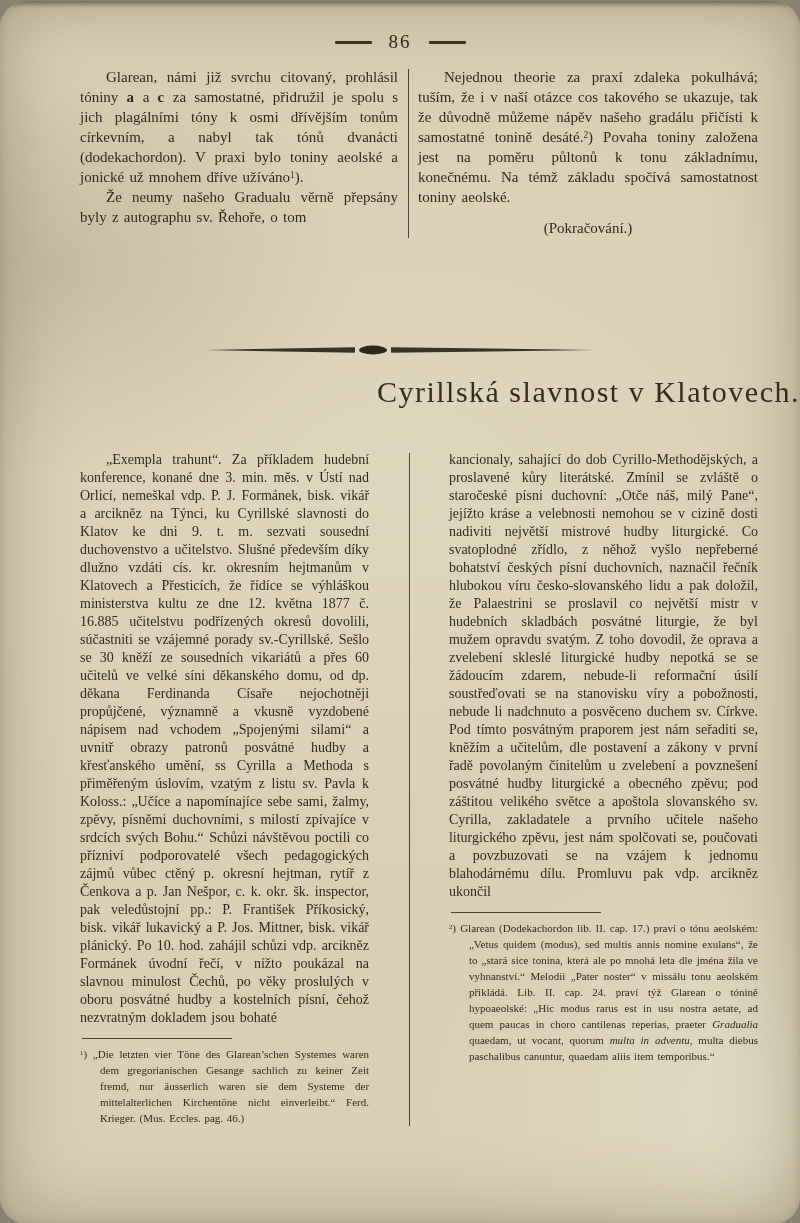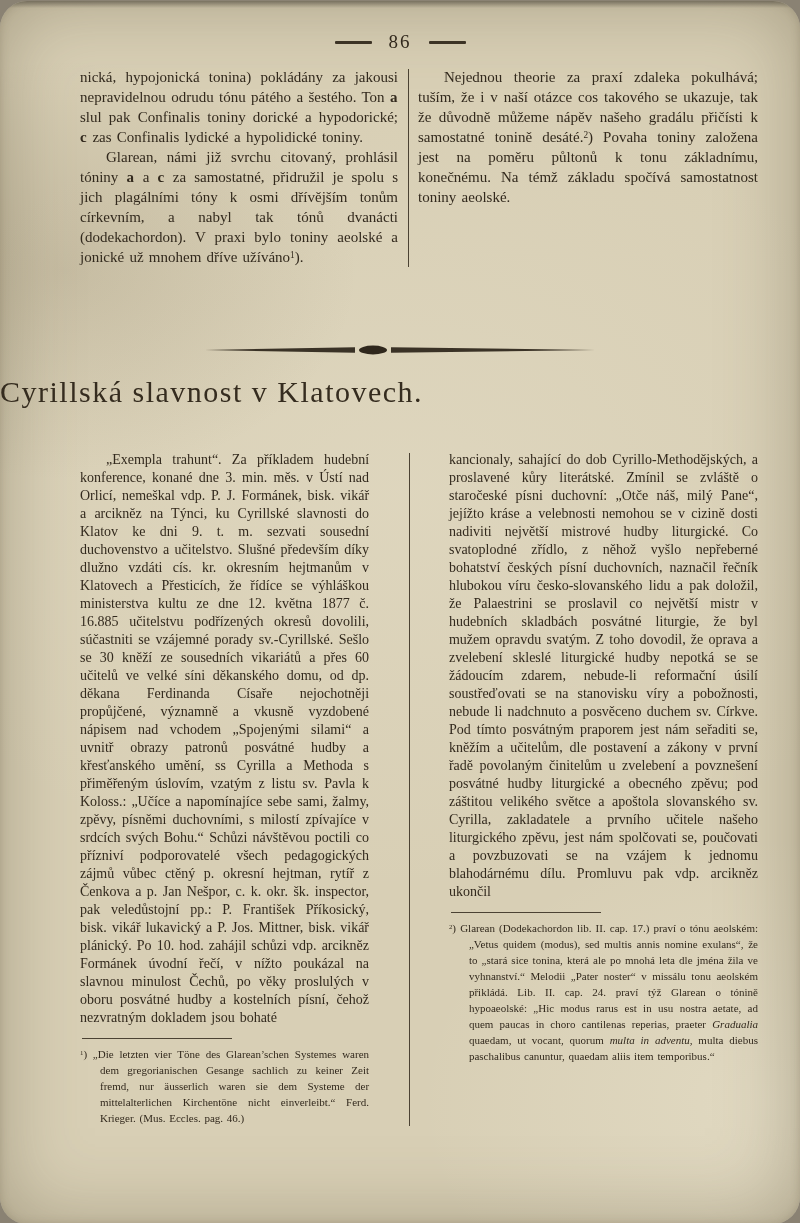--- a/index.html
+++ b/index.html
@@ -38,47 +38,48 @@
   p{margin:0;text-indent:26px;word-spacing:1.5px;}
   p.noindent{text-indent:0;}
   .continuation{text-align:center;text-indent:0;margin-top:11px;word-spacing:normal;}
   sup{font-size:0.62em;line-height:0;vertical-align:baseline;position:relative;top:-0.45em;}
   b{font-weight:bold;letter-spacing:0.5px;}
   
   .ornament{position:absolute;top:343px;left:0;width:100%;
     display:flex;justify-content:center;}
   
   .headline{position:absolute;top:374px;left:0;width:100%;
-    text-align:left;font-size:30px;font-weight:normal;
+    text-align:right;font-size:30px;font-weight:normal;
     letter-spacing:1.5px;margin:0;color:#352c1f;}
   
   .fnrule{width:150px;height:1px;background:#4b4233;margin:11px 0 7px 2px;}
   .footnote{font-size:11px;line-height:16px;
     padding-left:20px;text-indent:-20px;word-spacing:1px;}
 </style>
 </head>
 <body>
 
 <div class="page">
   <div class="edge-top"></div>
 
   <div class="folio">
     <span class="dash"></span>
     <span class="num">86</span>
     <span class="dash"></span>
   </div>
 
   <div class="section s1">
     <div class="col colL">
-      <p class="noindent">nická, hypojonická tonina) pokládány za jakousi nepravidelnou odrudu tónu pátého a šestého. Ton <b>a</b> slul pak Confinalis toniny dorické a hypodorické; <b>c</b> zas Confinalis lydické a hypolidické toniny.</p>
       <p>Glarean, námi již svrchu citovaný, prohlásil tóniny <b>a</b> a <b>c</b> za samostatné, přidružil je spolu s jich plagálními tóny k osmi dřívějším tonům církevním, a nabyl tak tónů dvanácti (dodekachordon). V praxi bylo toniny aeolské a jonické už mnohem dříve užíváno<sup>1</sup>).</p>
+      <p>Že neumy našeho Gradualu věrně přepsány byly z autographu sv. Řehoře, o tom</p>
     </div>
     <div class="vrule"></div>
     <div class="col colR">
       <p>Nejednou theorie za praxí zdaleka pokulhává; tuším, že i v naší otázce cos takového se ukazuje, tak že důvodně můžeme nápěv našeho gradálu přičísti k samostatné tonině desáté.<sup>2</sup>) Povaha toniny založena jest na poměru půltonů k tonu základnímu, konečnému. Na témž základu spočívá samostatnost toniny aeolské.</p>
+      <p class="continuation">(Pokračování.)</p>
     </div>
   </div>
 
   <div class="ornament">
     <svg width="390" height="12" viewBox="0 0 390 12" aria-hidden="true">
       <polygon points="0,6 150,3.2 150,8.8" fill="#3a3226"></polygon>
       <ellipse cx="168" cy="6" rx="14" ry="4.4" fill="#2f271c"></ellipse>
       <polygon points="186,3.2 186,8.8 390,6" fill="#3a3226"></polygon>
     </svg>
   </div>

